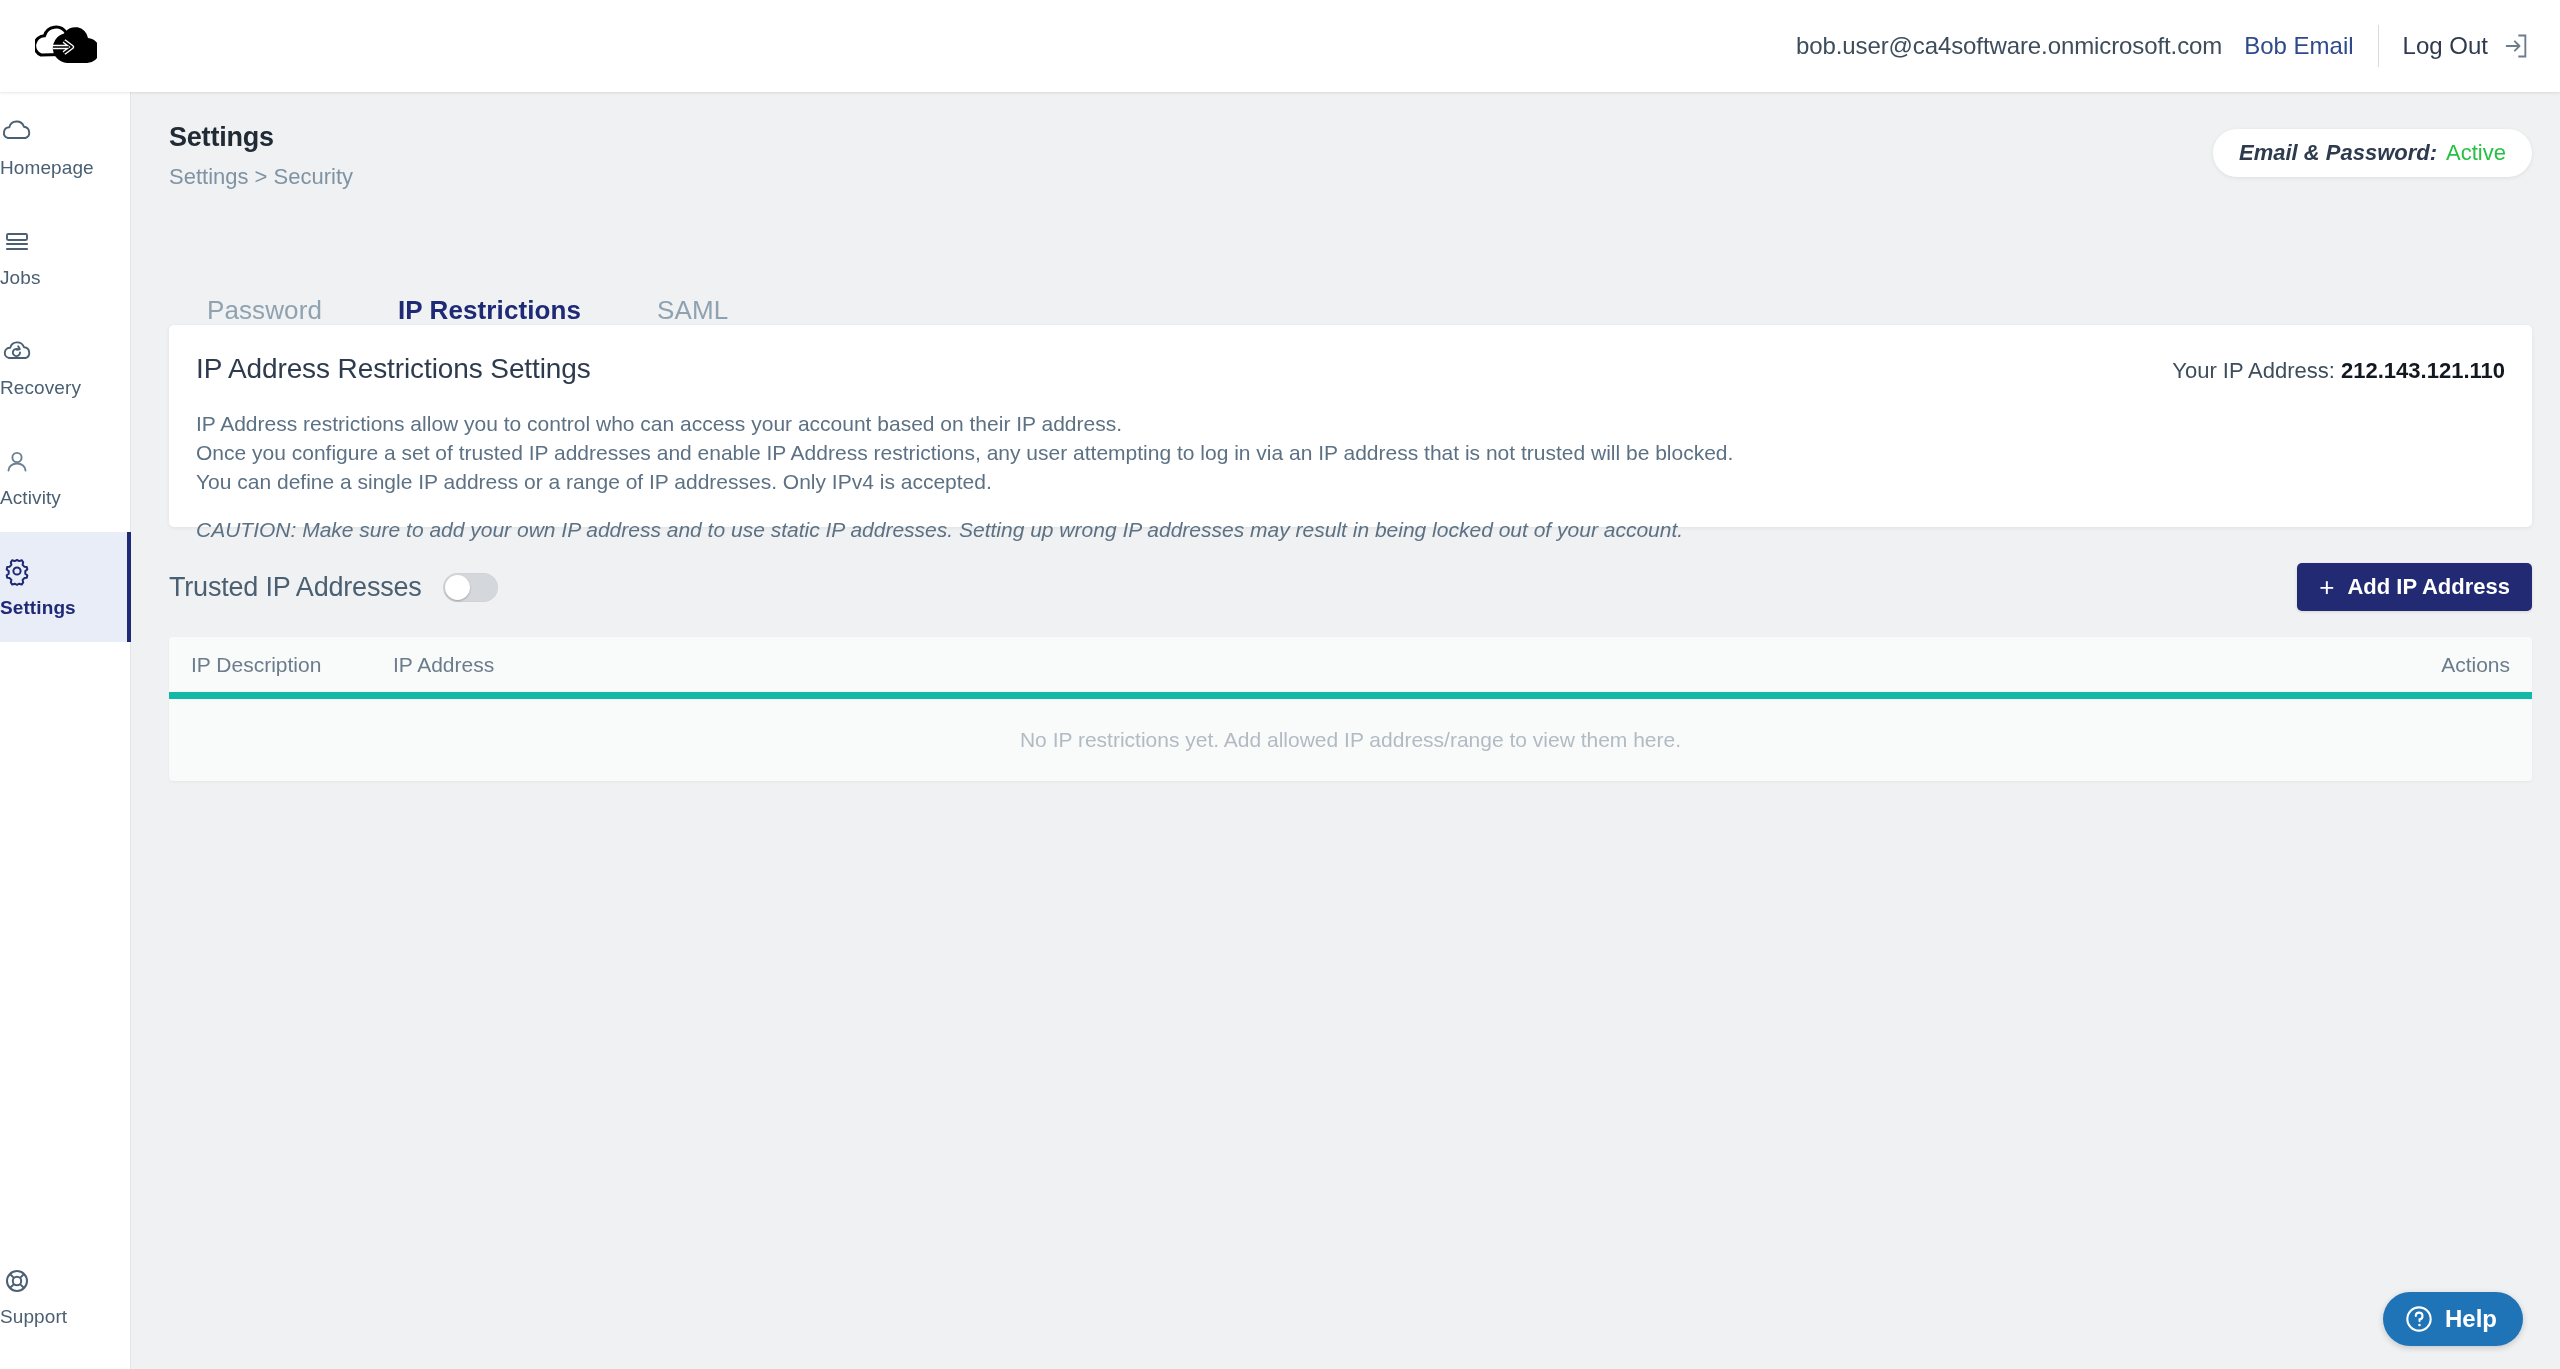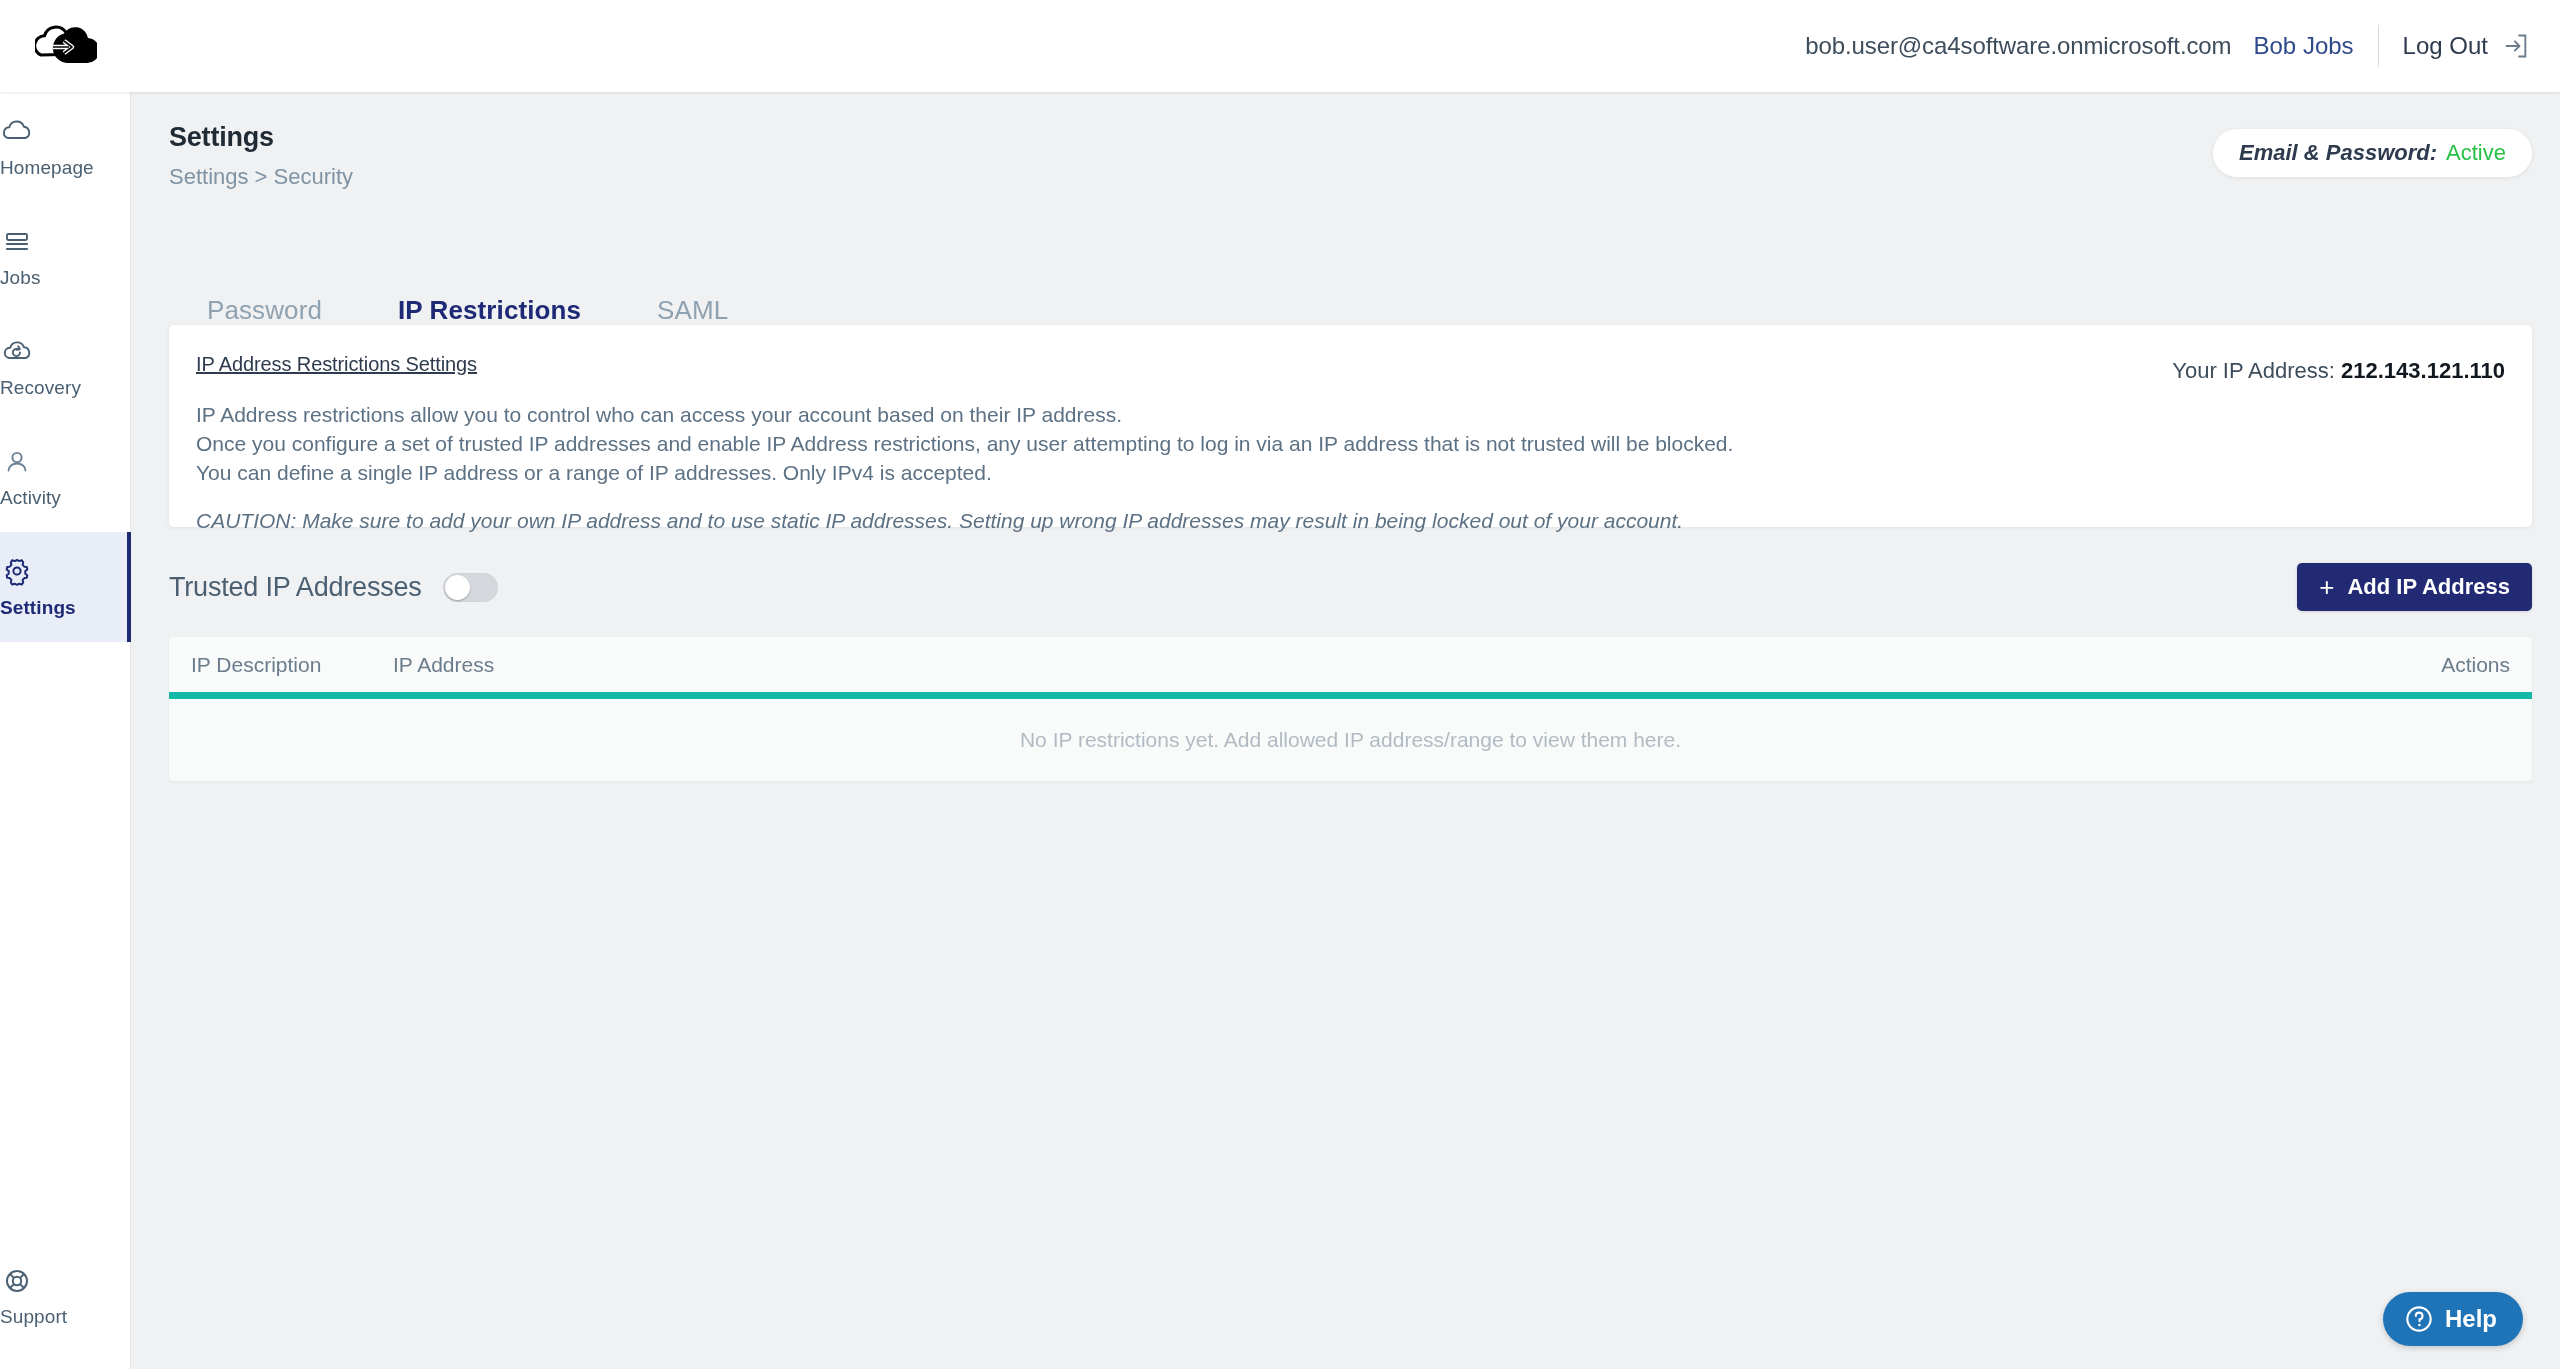--- a/index.html
+++ b/index.html
@@ -118,21 +118,21 @@
   }
 
   
   .card {
     position: absolute; top: 233px; left: 38px;
     width: 2363px; height: 202px;
     background: #ffffff; border-radius: 5px;
     box-shadow: 0 1px 4px rgba(0,0,0,0.07);
     padding: 28px 27px 0 27px;
   }
-  .card-title { font-size: 20px; color: #2e3b4e; letter-spacing: -0.1px; text-decoration: underline; }
+  .card-title { font-size: 28px; color: #2e3b4e; letter-spacing: -0.1px; }
   .card-ip {
     position: absolute; top: 33px; right: 27px;
     font-size: 22px; color: #3e4d5c;
   }
   .card-ip b { color: #111820; }
   .card-body { margin-top: 24px; }
   .card-body p {
     font-size: 21px; color: #5c7184; line-height: 29px;
   }
   .card-caution {
@@ -214,21 +214,21 @@
     <svg class="logo-svg" viewBox="0 0 62 42">
       <path d="M6 30 a10 10 0 0 1 3.5 -19.3 a12 12 0 0 1 21.5 -3.2 a10.5 10.5 0 0 1 5 21.8 z" fill="none" stroke="#000" stroke-width="3"></path>
       <path d="M33 38 a15 15 0 0 1 -4 -29.5 a13 13 0 0 1 24 4.5 a11.5 11.5 0 0 1 -2 25 z" fill="#000"></path>
       <path d="M18 22 h16 M29 16 l8 6 l-8 6" fill="none" stroke="#fff" stroke-width="4.5" stroke-linejoin="round"></path>
       <path d="M18 22 h16 M29 16 l8 6 l-8 6" fill="none" stroke="#000" stroke-width="1.6" stroke-linejoin="round"></path>
     </svg>
   </div>
 
   <div class="topbar-right">
     <span class="tb-email">bob.user@ca4software.onmicrosoft.com</span>
-    <span class="tb-user">Bob Jobs</span>
+    <span class="tb-user">Bob Email</span>
     <div class="tb-sep"></div>
     <span class="tb-logout">Log Out</span>
     <svg class="tb-logout-icon" viewBox="0 0 24 24">
       <path d="M14 3 H20 V21 H14" fill="none" stroke="#6b7c8c" stroke-width="1.6"></path>
       <path d="M4 12 H15 M11 8 l4 4 l-4 4" fill="none" stroke="#6b7c8c" stroke-width="1.6" stroke-linecap="round" stroke-linejoin="round"></path>
     </svg>
   </div>
 </div>
 
 <div class="sidebar">

